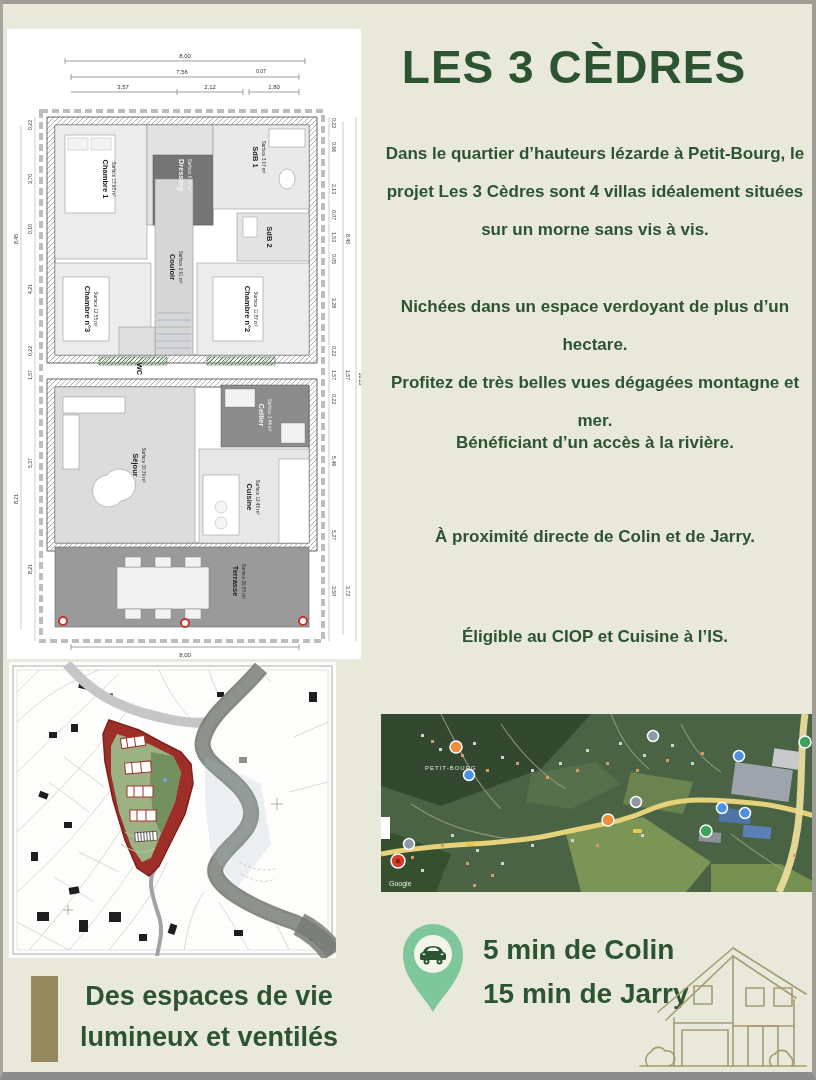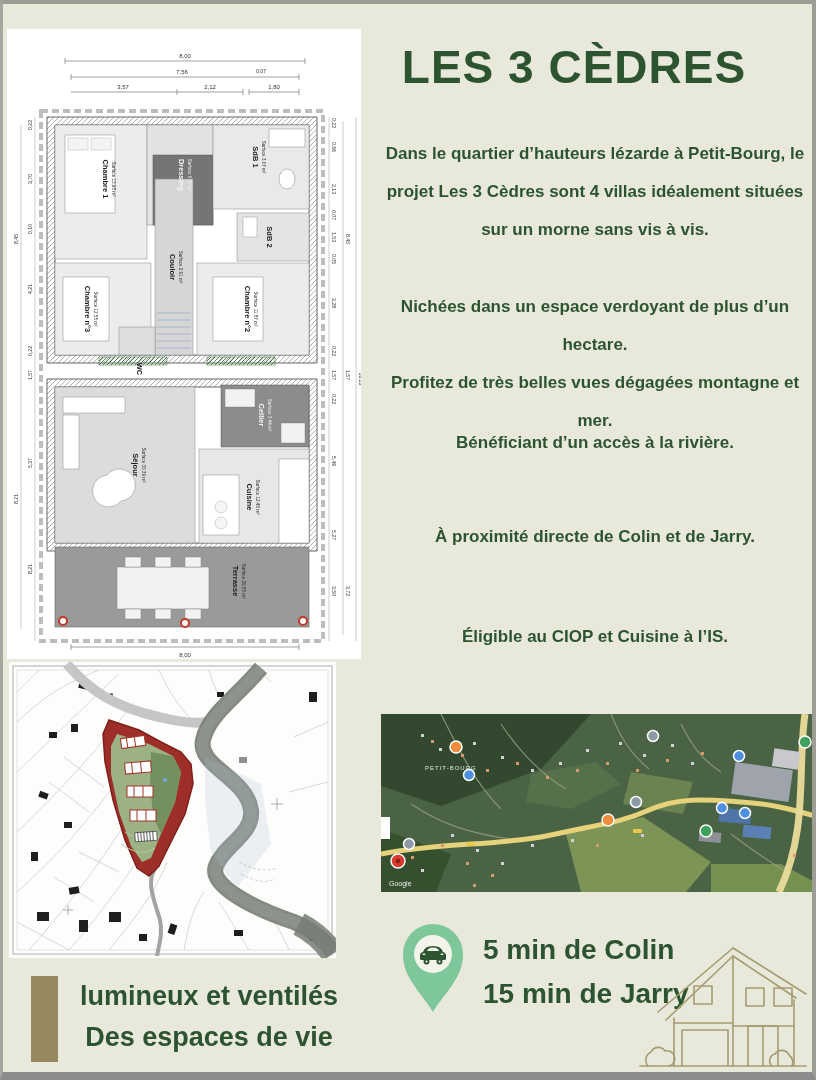--- a/index.html
+++ b/index.html
@@ -449,22 +449,22 @@
     </svg>
     <div class="lines">
       <div>5 min de Colin</div>
       <div>15 min de Jarry</div>
     </div>
   </div>
 
   <div id="tagline">
     <div class="bar"></div>
     <div class="lines">
+      <div>Des espaces de vie</div>
       <div>lumineux et ventilés</div>
-      <div>Des espaces de vie</div>
     </div>
   </div>
 
   <div id="house-art">
     <svg width="175" height="148" viewBox="0 0 175 148" fill="none" stroke="#a69c72" stroke-width="1.6" stroke-linecap="round" stroke-linejoin="round">
       <line x1="4" y1="140" x2="170" y2="140"></line>
       <path d="M12 140 a9 9 0 0 1 3 -14 a8 8 0 0 1 14 -1 a7 7 0 0 1 4 15"></path>
       <path d="M136 140 a7 7 0 0 1 3 -12 a8 8 0 0 1 14 1 a9 9 0 0 1 3 11"></path>
       <path d="M22 86 L97 22"></path>
       <path d="M30 94 L97 30"></path>

